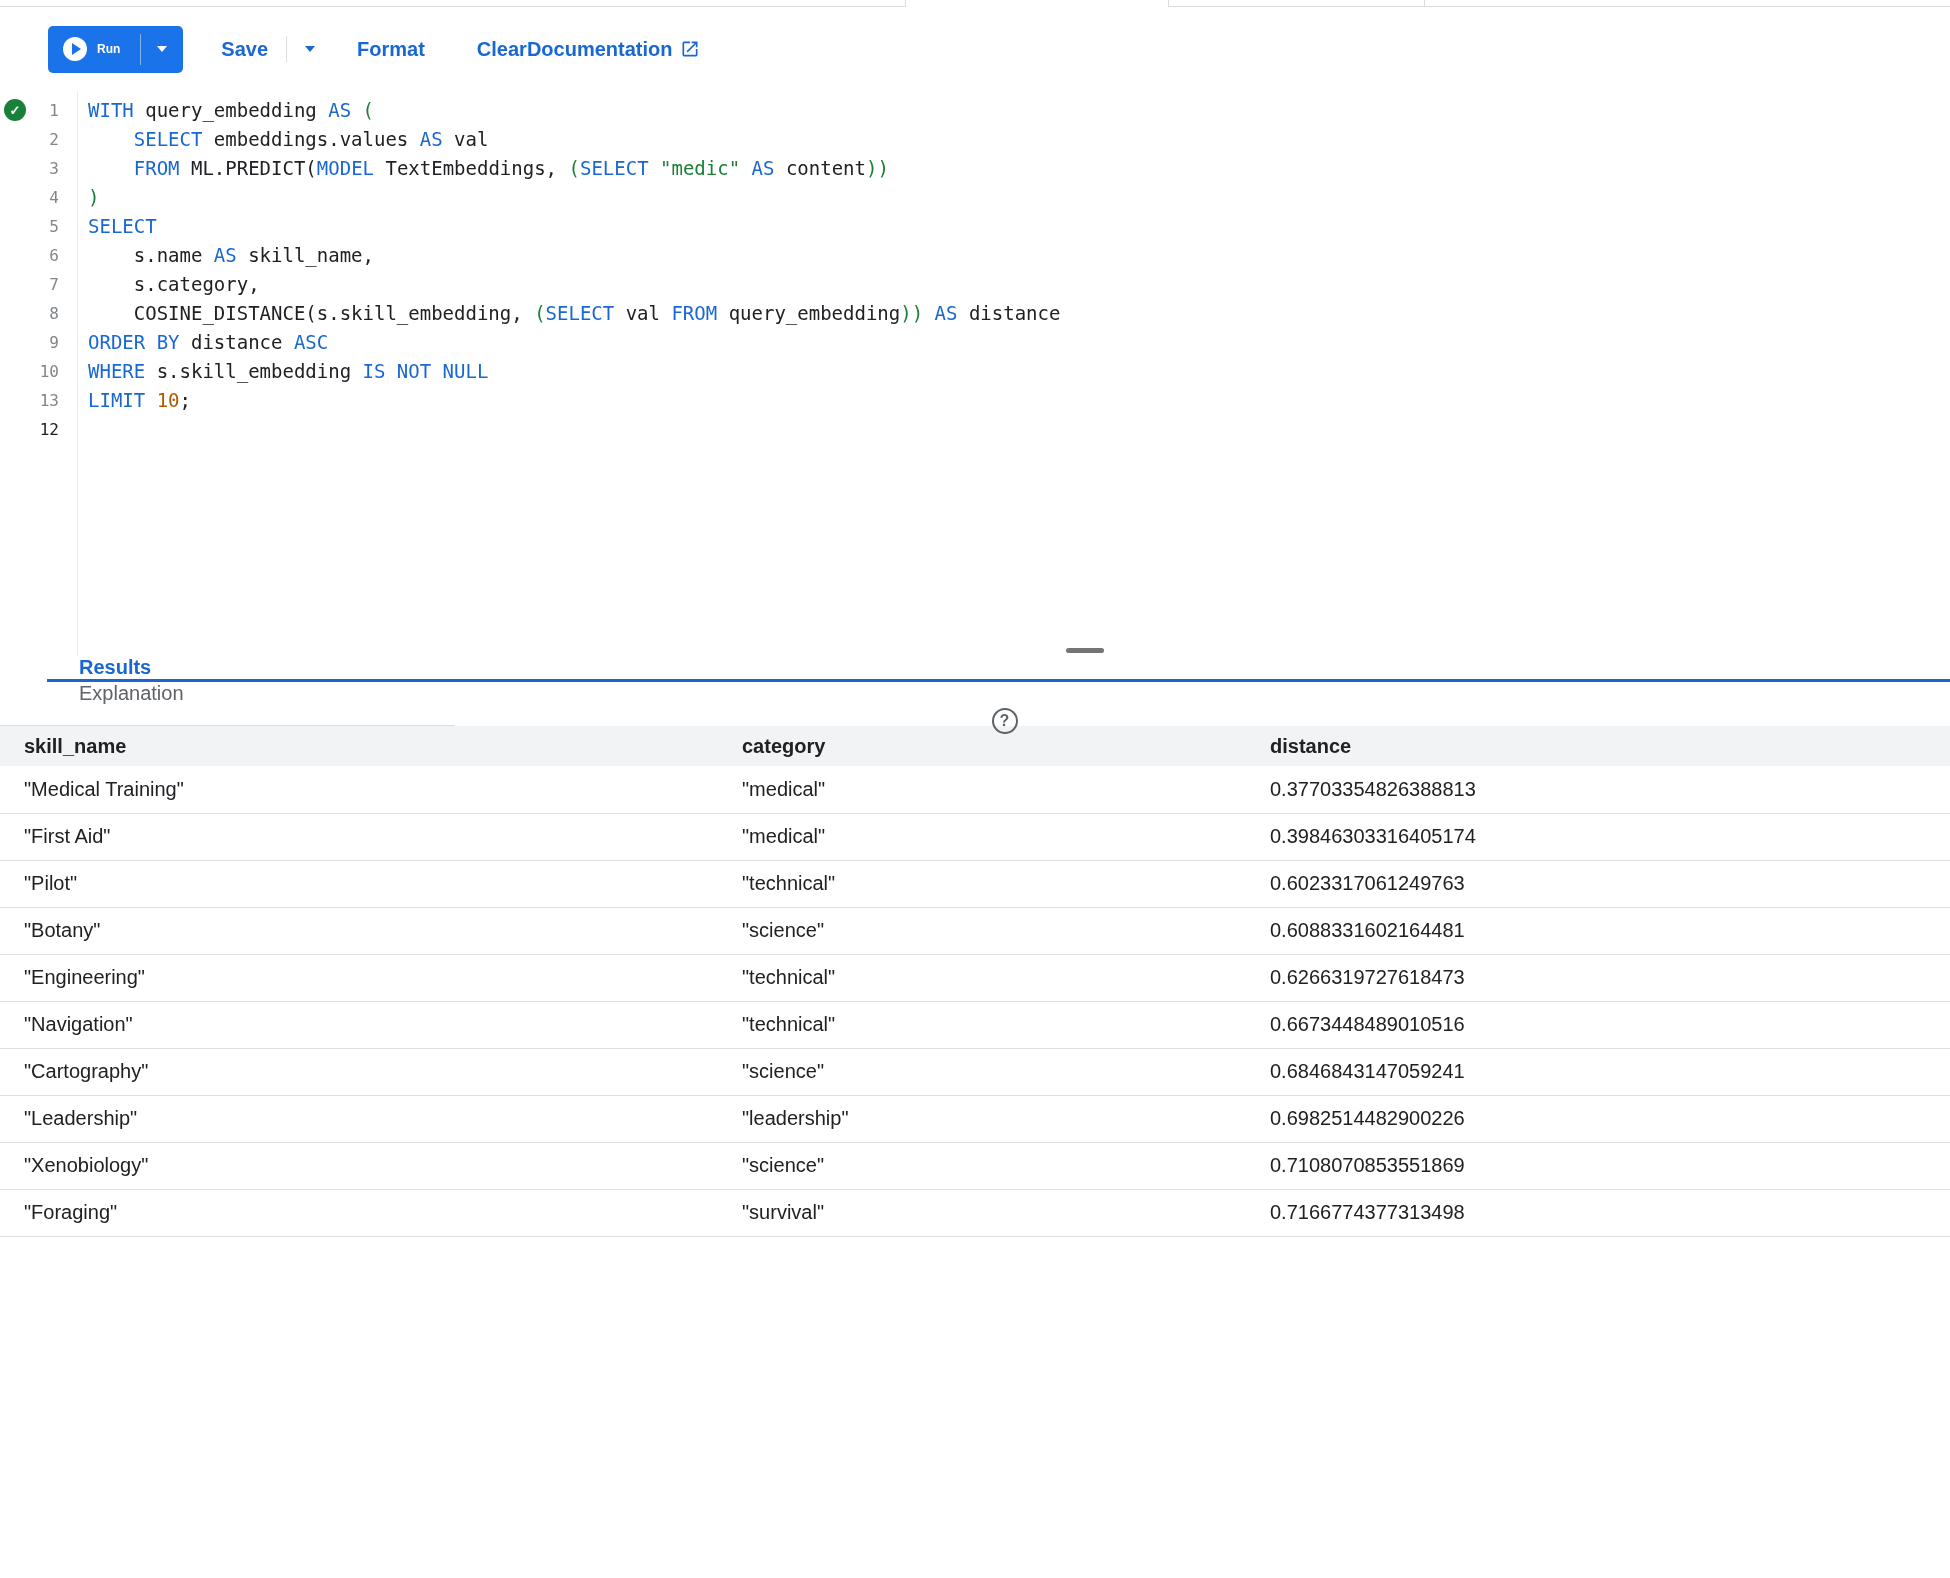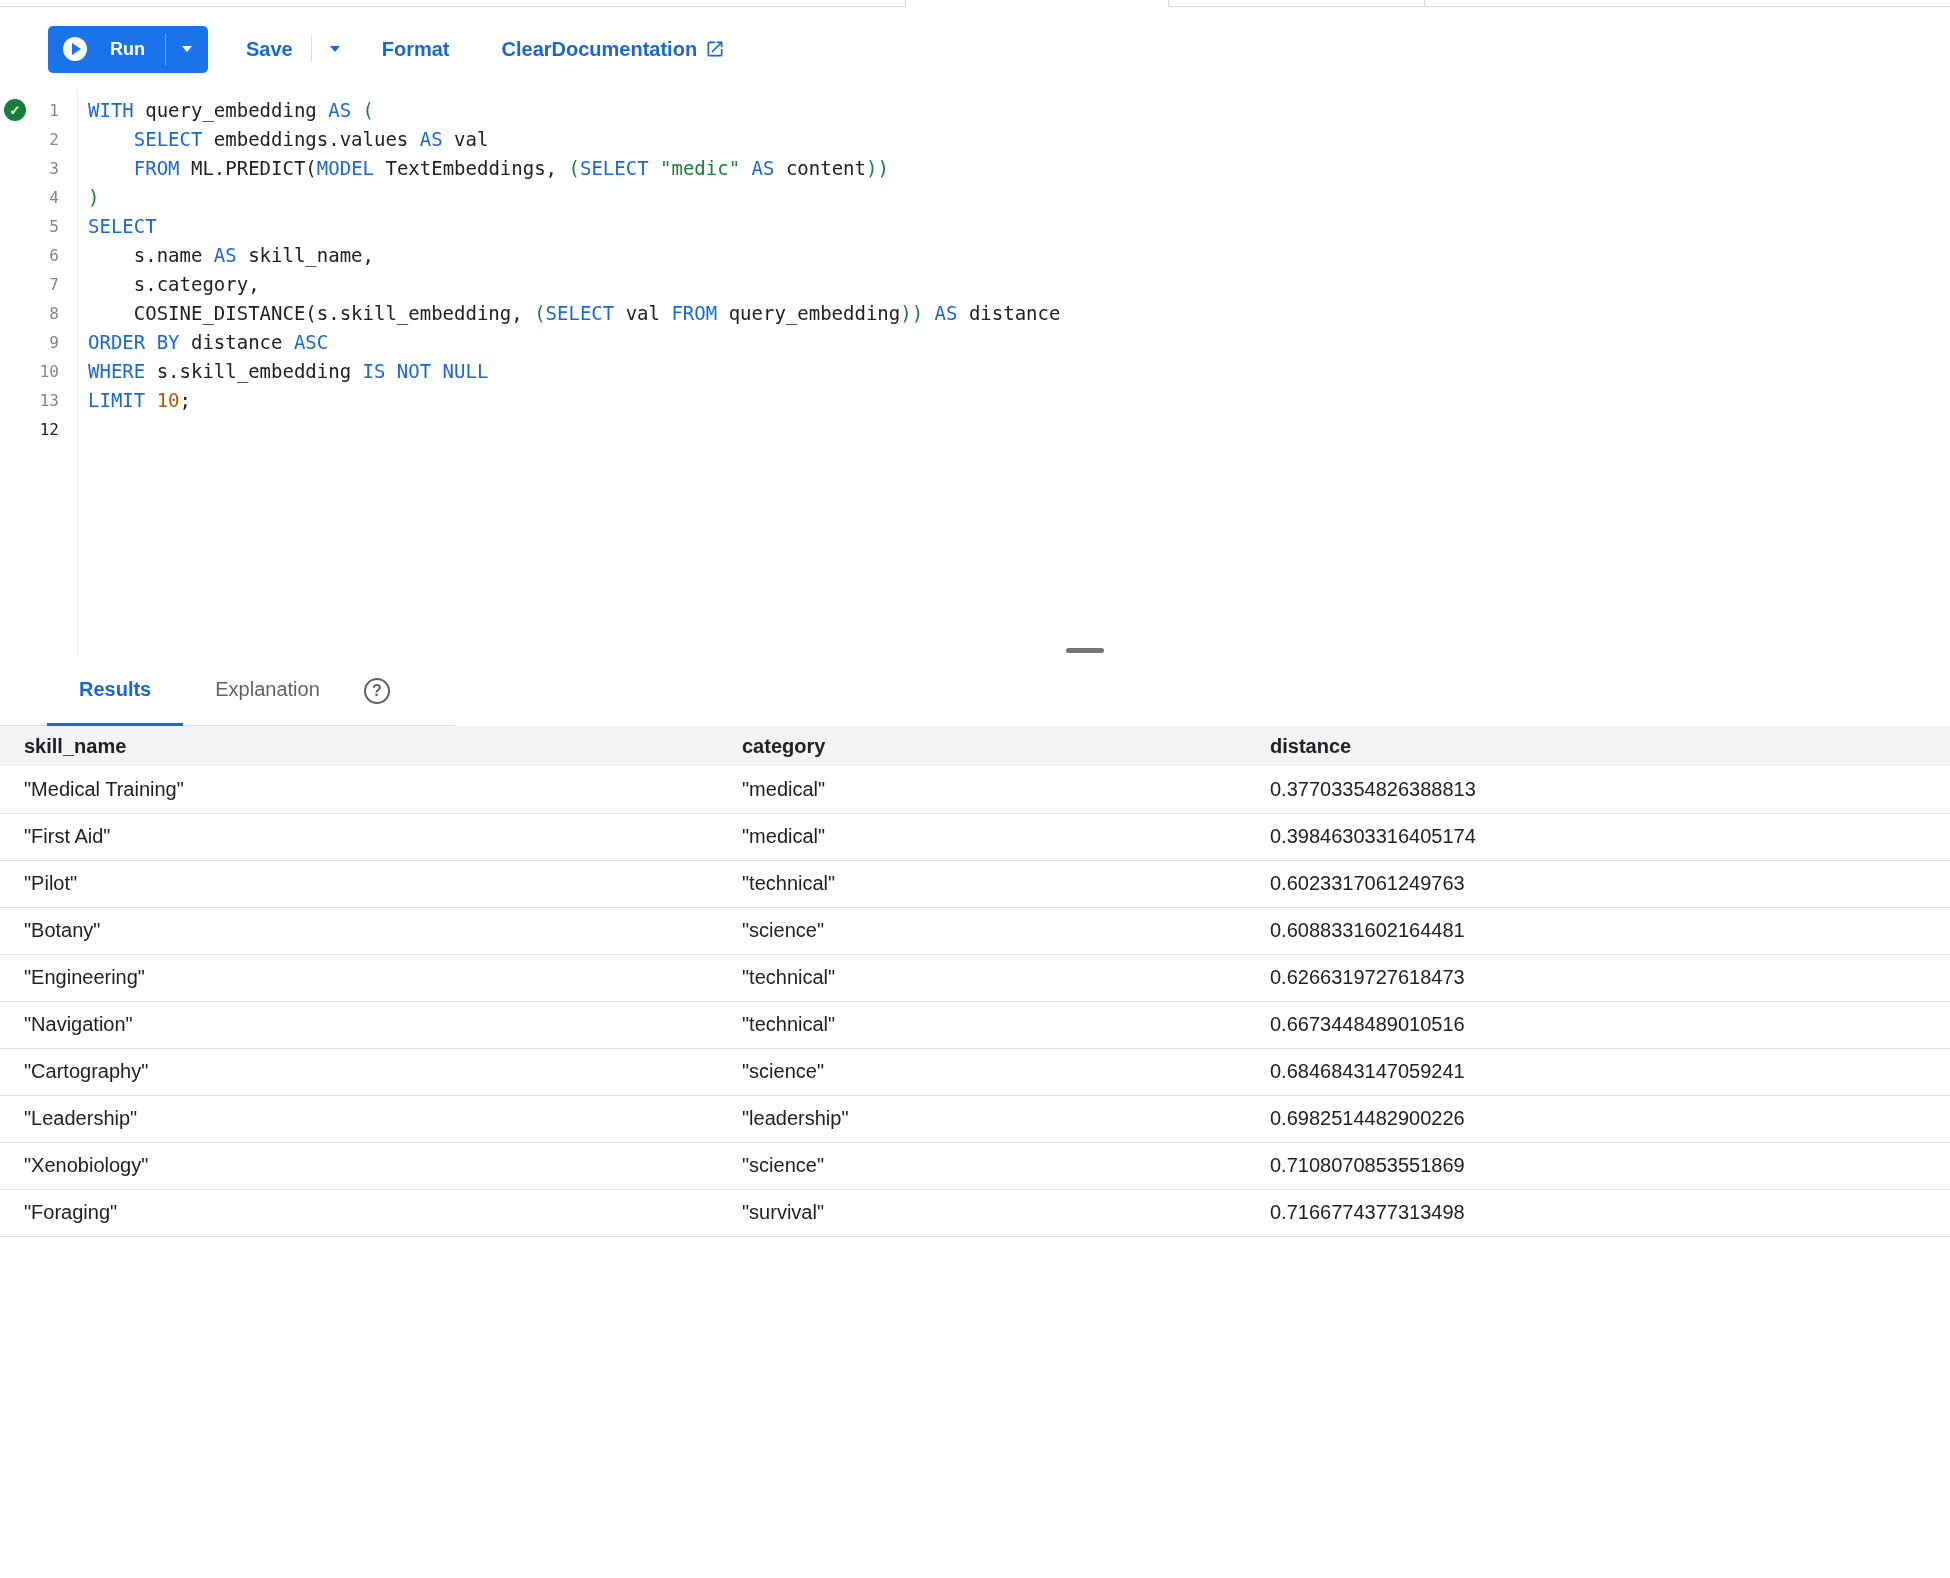--- a/index.html
+++ b/index.html
@@ -7,21 +7,21 @@
 
   
   .top-strip { position:relative; height:7px; background:#fff; }
   .top-strip .edge { position:absolute; left:0; right:0; bottom:0; height:1px; background:#dadce0; }
   .top-strip .active-gap { position:absolute; left:906px; width:262px; bottom:0; height:1px; background:#fff; }
   .top-strip .tick { position:absolute; bottom:0; width:1px; height:7px; background:#dadce0; }
 
   
   .toolbar { height:84px; display:flex; align-items:center; padding-left:48px; background:#fff; }
   .run-btn { display:flex; align-items:stretch; background:var(--accent,#1a73e8); border-radius:5px; height:47px; color:#fff; overflow:hidden; cursor:pointer; margin-right:38px; }
-  .run-main { display:flex; align-items:center; gap:23px; padding:0 20px 0 15px; font-size:18px; font-weight:bold; }
+  .run-main { display:flex; align-items:center; gap:10px; padding:0 20px 0 15px; font-size:12px; font-weight:bold; }
   .play-icon { width:24px; height:24px; border-radius:50%; background:#fff; position:relative; flex:none; }
   .play-icon::after { content:""; position:absolute; left:9px; top:6px; width:0; height:0;
       border-left:9px solid var(--accent,#1a73e8); border-top:6px solid transparent; border-bottom:6px solid transparent; }
   .run-divider { width:1px; background:rgba(255,255,255,.45); margin:8px 0; }
   .run-caret { display:flex; align-items:center; padding:0 16px; }
   .caret { width:0; height:0; border-left:5px solid transparent; border-right:5px solid transparent; border-top:6px solid currentColor; }
   .tb-link { color:var(--link,#1967d2); font-size:20px; font-weight:bold; cursor:pointer; display:flex; align-items:center; gap:8px; white-space:nowrap; }
   .save-group { display:flex; align-items:center; }
   .vsep { width:1px; height:26px; background:#dadce0; margin:0 18px; }
   .save-caret { color:var(--link,#1967d2); display:flex; align-items:center; cursor:pointer; }
@@ -40,21 +40,21 @@
   .tok-kw { color:var(--kw,#1967d2); }
   .tok-id { color:#202124; }
   .tok-str { color:var(--str,#188038); }
   .tok-num { color:var(--num,#b05a00); }
   .tok-paren { color:var(--paren,#188038); }
 
   
   .resize-handle { position:absolute; left:1066px; top:648px; width:38px; height:5px; border-radius:3px; background:#757575; cursor:row-resize; z-index:5; }
 
   
-  .tabstrip { position:relative; height:70px; display:flex; align-items:stretch; padding-left:47px; background:#fff; }
+  .tabstrip { position:relative; height:70px; display:flex; align-items:stretch; padding-left:47px; background:#fff;flex-direction:column; }
   .tabstrip::after { content:""; position:absolute; left:0; bottom:0; width:455px; height:1px; background:#dadce0; }
   .tab { display:flex; align-items:center; padding:0 32px; font-size:20px; color:#5f6368; cursor:pointer; border-bottom:3px solid transparent; position:relative; z-index:1; }
   .tab.active { color:var(--link,#1967d2); font-weight:bold; border-bottom-color:var(--link,#1967d2); }
   .help { width:26px; height:26px; border:2px solid #5f6368; border-radius:50%; color:#5f6368; font-size:16px; font-weight:bold; display:flex; align-items:center; justify-content:center; margin-left:12px; align-self:center; cursor:pointer; flex:none; }
 
   
   table.results { width:1950px; border-collapse:collapse; table-layout:fixed; }
   .results th, .results td { text-align:left; padding:0 10px 0 24px; font-size:20px; overflow:hidden; white-space:nowrap; }
   .results thead th { background:#f1f3f4; height:40px; font-weight:bold; color:#202124; }
   .results tbody td { height:47px; border-bottom:1px solid #e0e0e0; color:#202124; }

